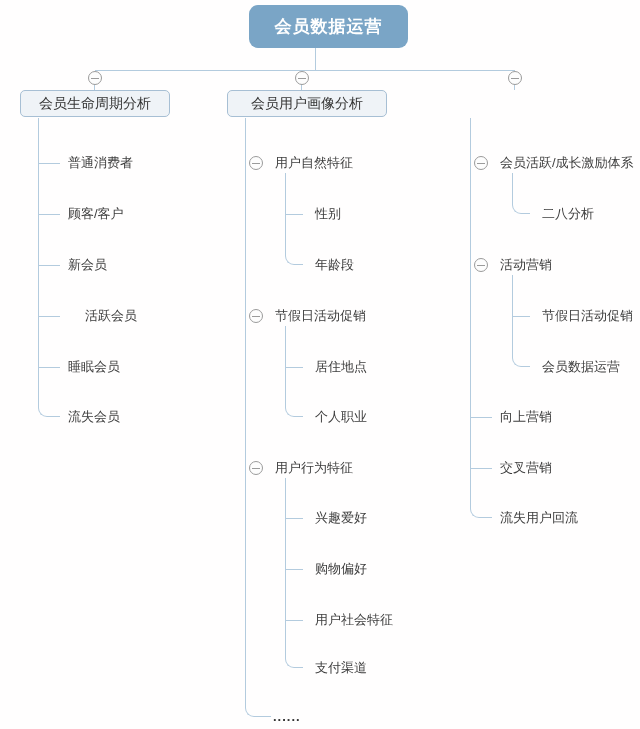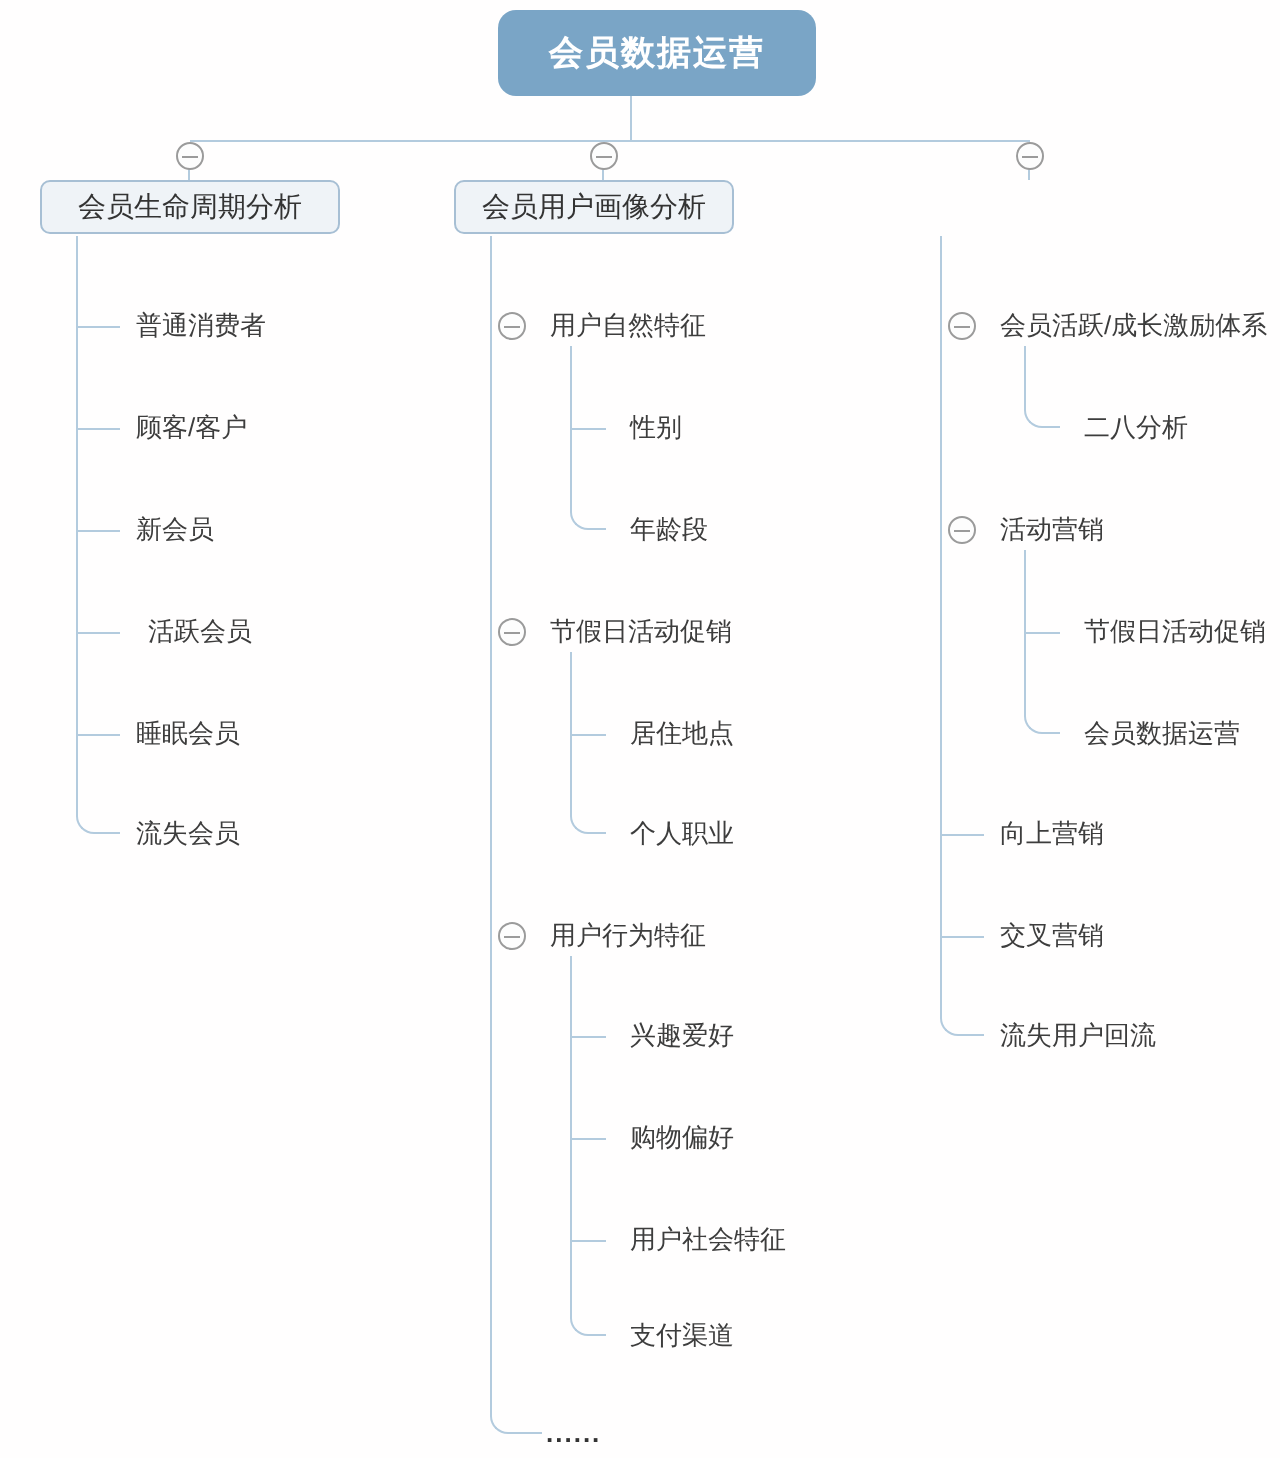--- a/index.html
+++ b/index.html
@@ -42,32 +42,32 @@
   <div class="vl" style="left:315px;top:48px;height:22px"></div>
   <div class="hl" style="left:95px;top:70px;width:420px"></div>
   <div class="vl" style="left:94px;top:84px;height:6px"></div>
   <div class="vl" style="left:301px;top:84px;height:6px"></div>
   <div class="vl" style="left:514px;top:84px;height:6px"></div>
   <div class="collapse" style="left:88px;top:71px"></div>
   <div class="collapse" style="left:295px;top:71px"></div>
   <div class="collapse" style="left:508px;top:71px"></div>
 
   <div class="branch" style="left:20px;width:150px">会员生命周期分析</div>
-  <div class="branch" style="left:227px;width:140px">会员用户画像分析</div>
+  <div class="branch" style="left:227px;width:160px">会员用户画像分析</div>
 
   <div class="elb" style="left:38px;top:118px;width:22px;height:299px"></div>
   <div class="hl" style="left:38px;top:163px;width:22px"></div>
   <div class="hl" style="left:38px;top:214px;width:22px"></div>
   <div class="hl" style="left:38px;top:265px;width:22px"></div>
   <div class="hl" style="left:38px;top:316px;width:22px"></div>
   <div class="hl" style="left:38px;top:367px;width:22px"></div>
   <div class="lbl" style="left:68px;top:153px">普通消费者</div>
   <div class="lbl" style="left:68px;top:204px">顾客/客户</div>
   <div class="lbl" style="left:68px;top:255px">新会员</div>
-  <div class="lbl" style="left:74px;top:306px">活跃会员</div>
+  <div class="lbl" style="left:85px;top:306px">活跃会员</div>
   <div class="lbl" style="left:68px;top:357px">睡眠会员</div>
   <div class="lbl" style="left:68px;top:407px">流失会员</div>
 
   <div class="elb" style="left:245px;top:118px;width:26px;height:599px"></div>
   <div class="collapse" style="left:249px;top:156px"></div>
   <div class="collapse" style="left:249px;top:309px"></div>
   <div class="collapse" style="left:249px;top:461px"></div>
   <div class="lbl" style="left:275px;top:153px">用户自然特征</div>
   <div class="lbl" style="left:275px;top:306px">节假日活动促销</div>
   <div class="lbl" style="left:275px;top:458px">用户行为特征</div>

